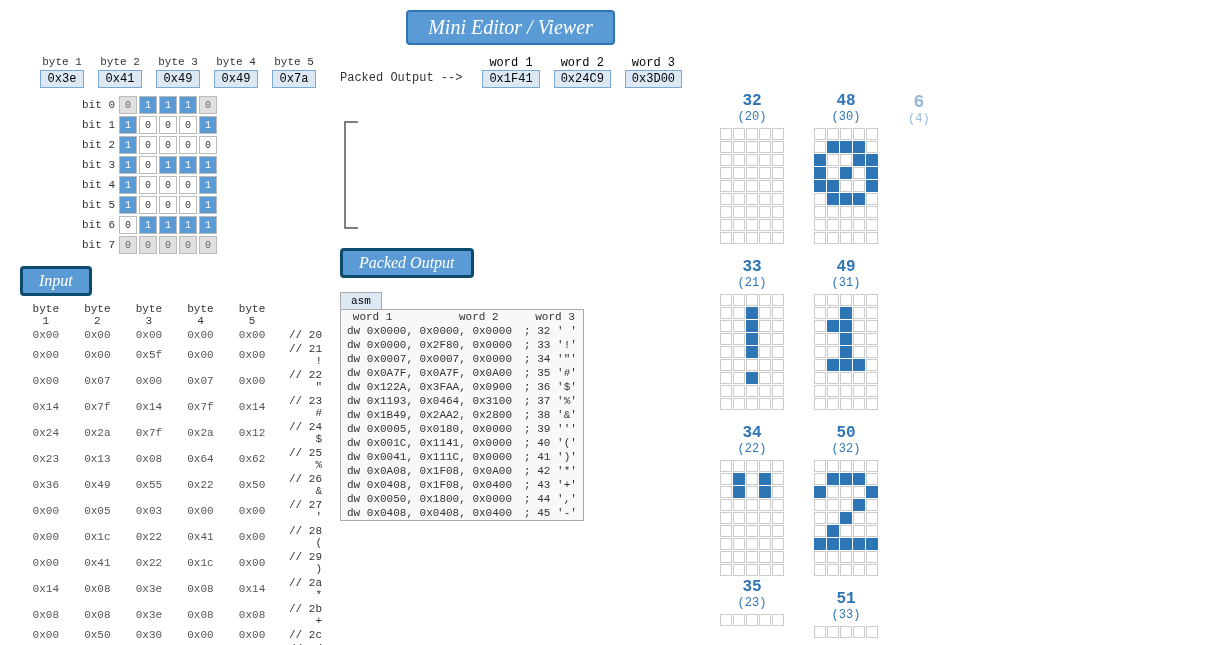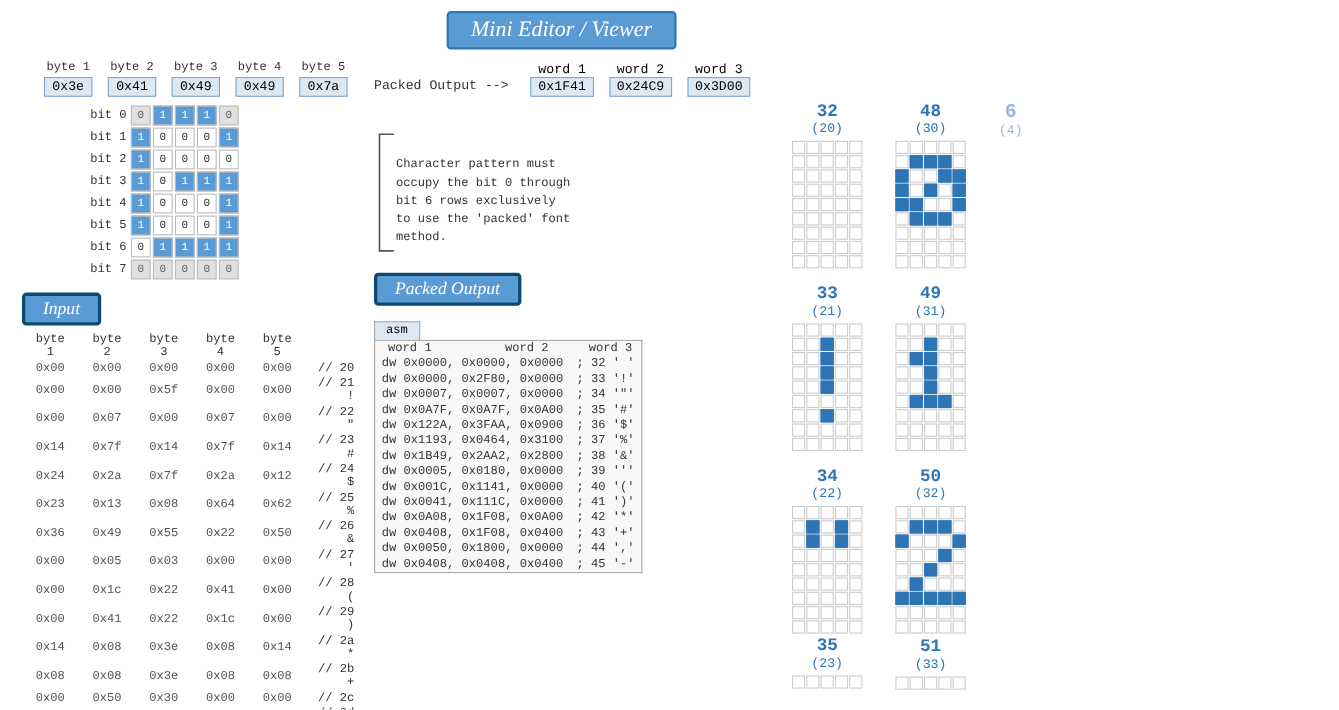--- a/index.html
+++ b/index.html
@@ -485,21 +485,20 @@
         </div>
       </div>
     </div>
 
     <div style="width:360px; flex-shrink:0; margin-left:10px;">
 
       <div style="display:flex; margin-top:20px; margin-left:0;">
         <svg width="20" height="126">
           <path d="M18,10 L5,10 L5,116 L18,116" stroke="#555" fill="none" stroke-width="1.5"></path>
         </svg>
-        <div style="font-size:11px; color:#333; max-width:160px; line-height:1.5; margin-top:30px;">Character pattern must occupy the bit 0 through bit 6 rows exclusively to use the 'packed' font method.</div>
       </div>
 
       <div style="margin-top:10px;">
         <div class="section-box">Packed Output</div>
         <div>
           <span class="asm-tab">asm</span>
         </div>
         <table class="packed-table" style="border-top:1px solid #aaa;">
           <thead>
             <tr>
@@ -838,21 +837,21 @@
                 <div class="char-pixel"></div>
                 <div class="char-pixel"></div>
                 <div class="char-pixel"></div>
                 <div class="char-pixel"></div>
                 <div class="char-pixel"></div>
                 <div class="char-pixel"></div>
                 <div class="char-pixel"></div>
                 <div class="char-pixel"></div>
               </div>
             </div>
-            <div style="margin-bottom: 3px; font-family: Liberation Mono, monospace;">
+            <div style="margin-bottom: 14px; font-family: Liberation Mono, monospace;">
               <div class="char-num">50</div>
               <div class="char-num-sub">(32)</div>
               <div class="char-grid">
                 <div class="char-pixel"></div>
                 <div class="char-pixel"></div>
                 <div class="char-pixel"></div>
                 <div class="char-pixel"></div>
                 <div class="char-pixel"></div>
                 <div class="char-pixel"></div>
                 <div class="char-pixel filled"></div>

